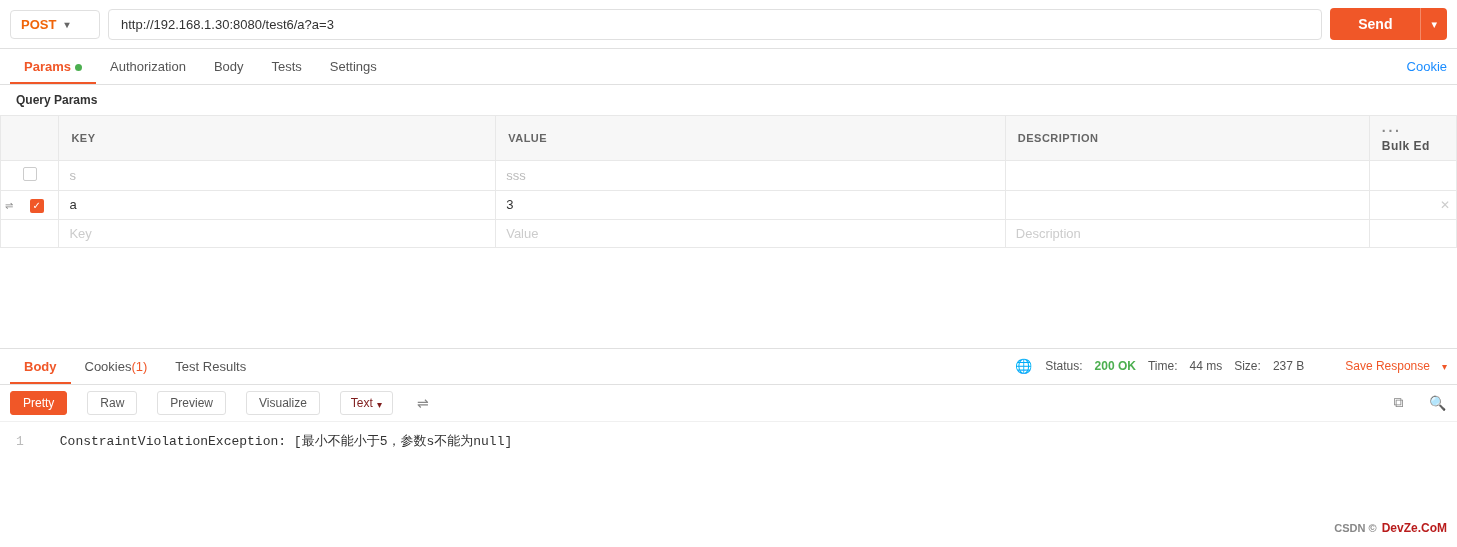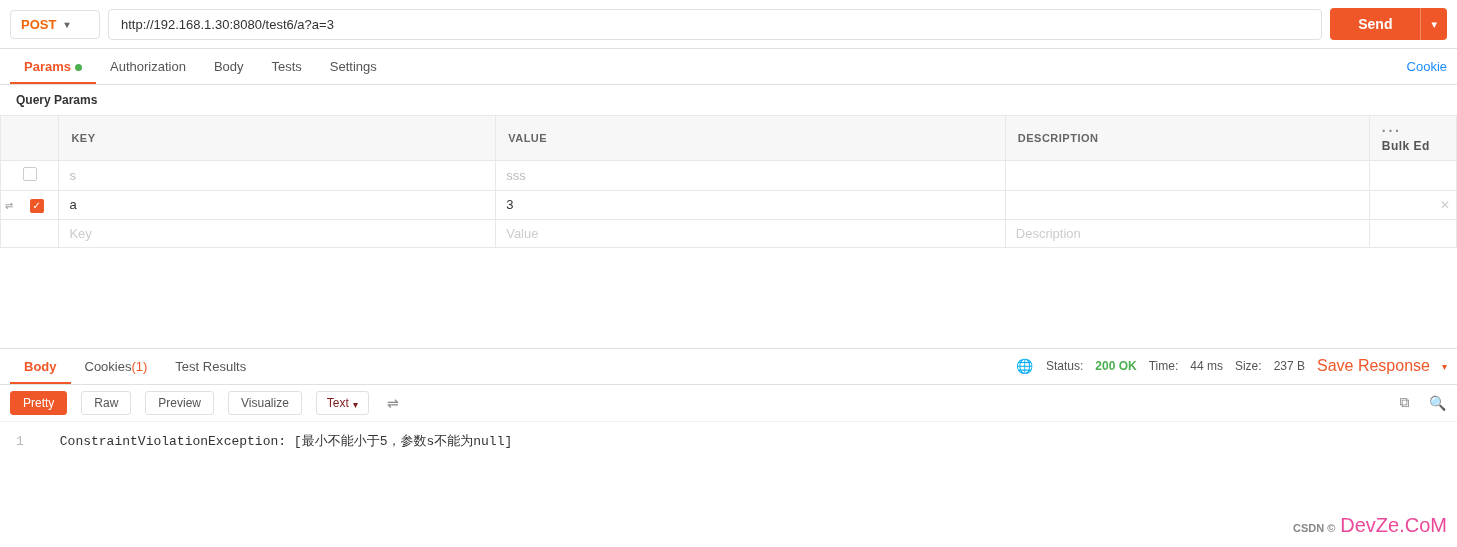--- a/index.html
+++ b/index.html
@@ -216,30 +216,31 @@
       display: flex;
       align-items: center;
       gap: 12px;
       font-size: 12px;
       color: #555;
     }
     .status-ok { color: #4caf50; font-weight: 600; }
     .save-response-btn {
       color: #f05728;
       cursor: pointer;
-      font-size: 16px;
+      font-size: 12px;
+      margin-left: 29px;
     }
     .globe-icon { font-size: 14px; color: #888; }
 
     
     .response-toolbar {
       display: flex;
       align-items: center;
       padding: 6px 10px;
-      gap: 14px;
+      gap: 20px;
       border-bottom: 1px solid #f0f0f0;
     }
     .view-btn {
       padding: 4px 12px;
       border: 1px solid #e0e0e0;
       border-radius: 3px;
       font-size: 12px;
       color: #555;
       cursor: pointer;
       background: #fff;
@@ -434,14 +435,14 @@
     <div>
       <span class="line-num">1</span>
       <span>ConstraintViolationException: [最小不能小于5，参数s不能为null]</span>
     </div>
   </div>
 
 </div>
 
 <div class="watermark">
   <span style="font-size:11px; color:#888;">CSDN ©</span>
-  <span style="color:#ec4899; font-size:20px; font-weight:normal;">DevZe.CoM</span>
+  <span style="color:#b91c1c; font-size:12px; font-weight:bold;">DevZe.CoM</span>
 </div>
 
 </body></html>

